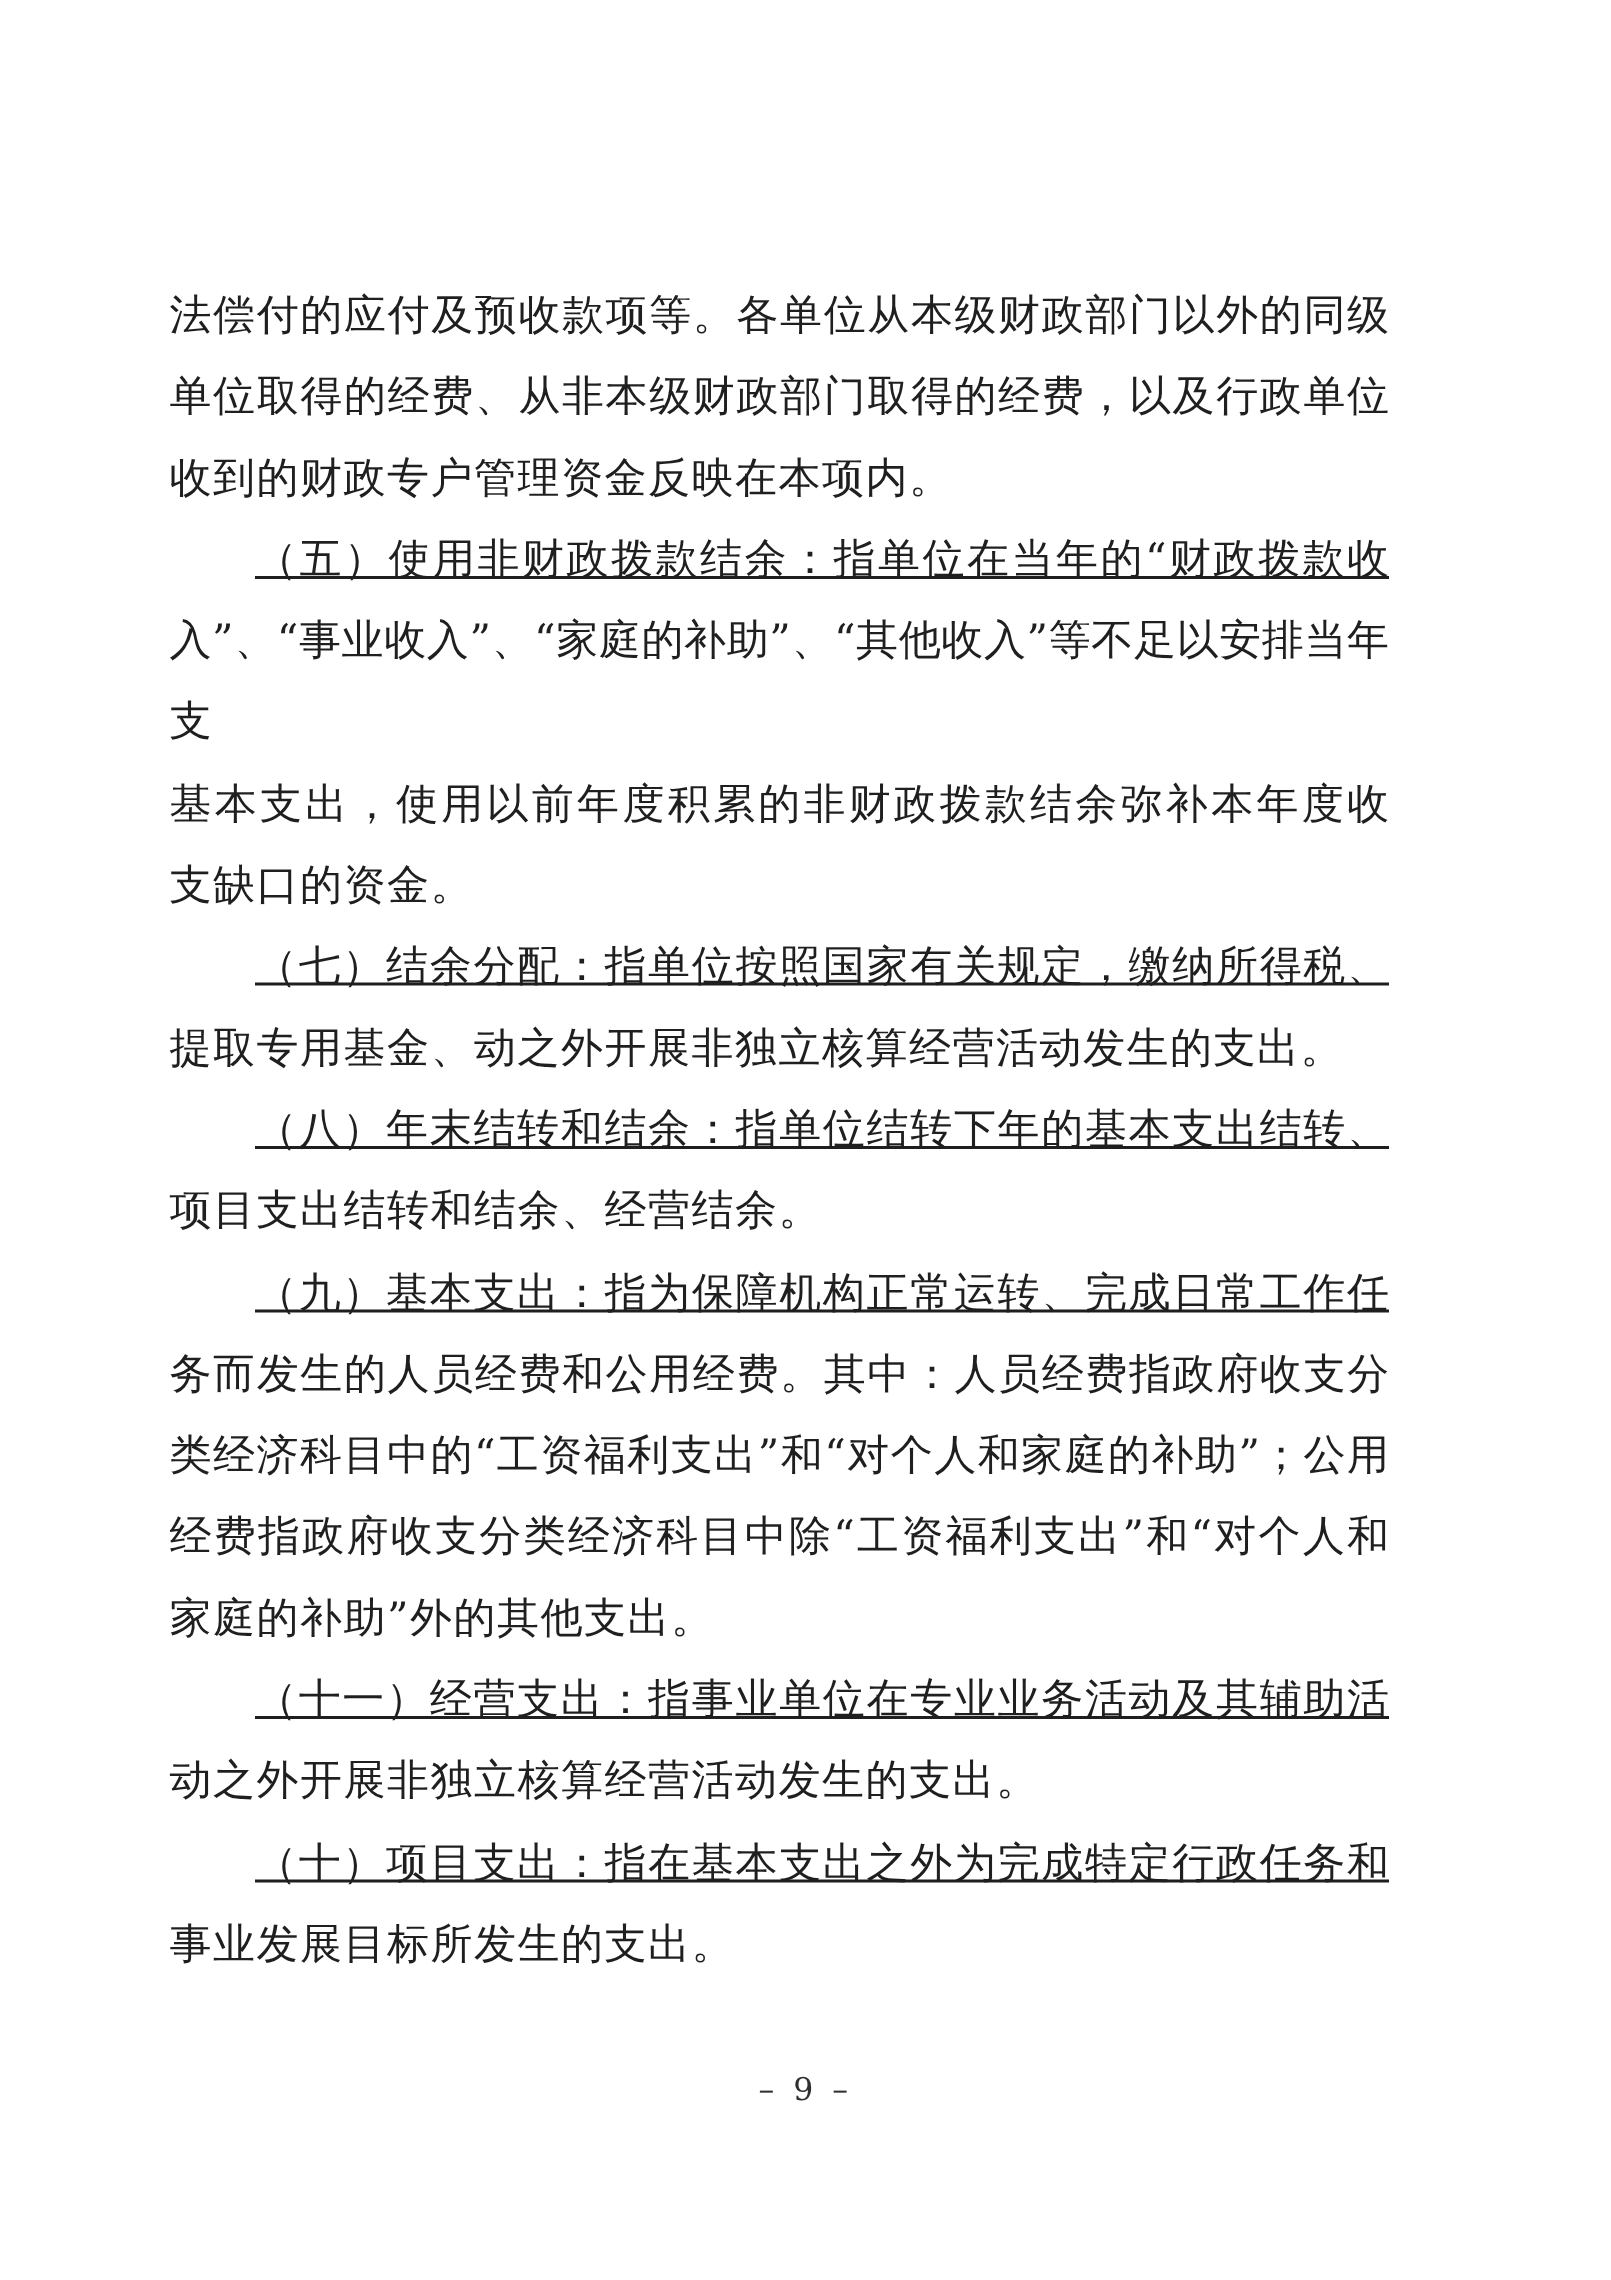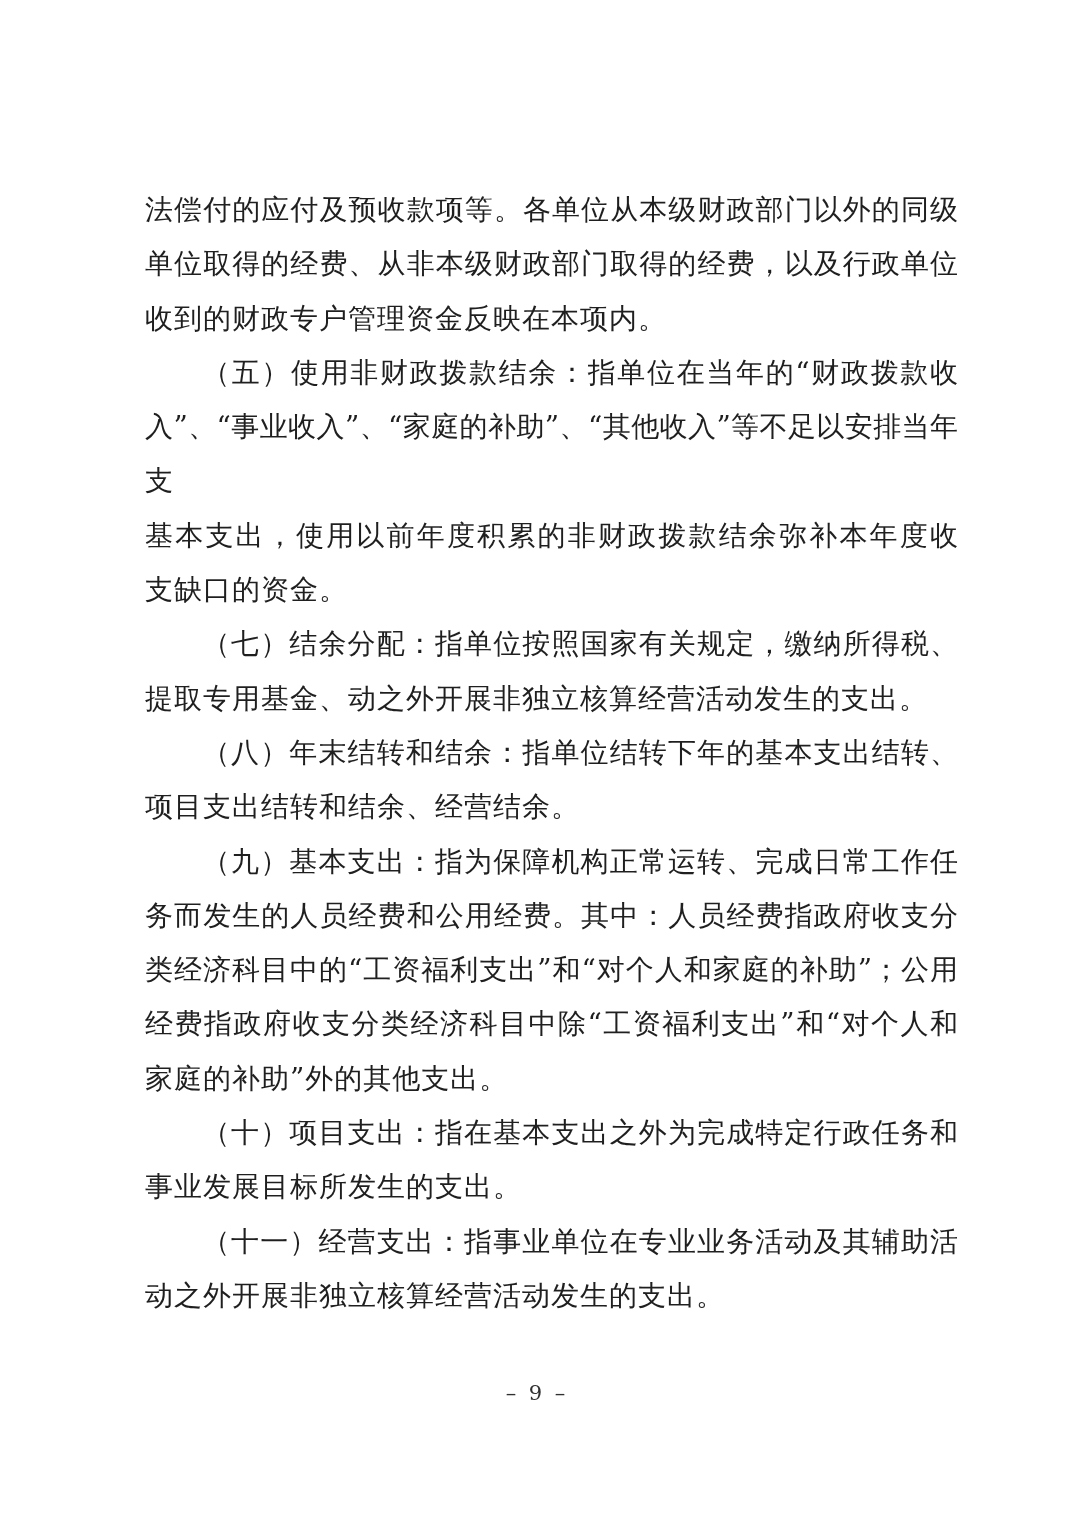--- a/index.html
+++ b/index.html
@@ -15,21 +15,21 @@
     font-family: "DejaVu Serif", serif;
     color: #1f1f1f;
   }
   .page {
     position: absolute;
     inset: 0;
     background: #ffffff;
   }
   .content {
     position: absolute;
-    left: 145px;
+    left: 113px;
     top: 183px;
     width: 813px;
     font-size: 28px;
     line-height: 54.3px;
     font-weight: 400;
   }
   .para { margin: 0; }
   
   .ln {
     text-align: justify;
@@ -38,20 +38,21 @@
     white-space: normal;
   }
   
   .ln.end {
     text-align-last: left;
     letter-spacing: 1px;
   }
   
   .ln.first {
     text-indent: 57px;
+    text-decoration: underline;
   }
   .footer {
     position: absolute;
     left: 0;
     top: 1381px;
     width: 1074px;
     text-align: center;
     font-size: 21px;
     letter-spacing: 3px;
     color: #303030;
@@ -92,26 +93,26 @@
 
     <div class="para">
       <div class="ln first">（九）基本支出：指为保障机构正常运转、完成日常工作任</div>
       <div class="ln">务而发生的人员经费和公用经费。其中：人员经费指政府收支分</div>
       <div class="ln">类经济科目中的“工资福利支出”和“对个人和家庭的补助”；公用</div>
       <div class="ln">经费指政府收支分类经济科目中除“工资福利支出”和“对个人和</div>
       <div class="ln end">家庭的补助”外的其他支出。</div>
     </div>
 
     <div class="para">
-      <div class="ln first">（十）项目支出：指在基本支出之外为完成特定行政任务和</div>
-      <div class="ln end">事业发展目标所发生的支出。</div>
+      <div class="ln first">（十一）经营支出：指事业单位在专业业务活动及其辅助活</div>
+      <div class="ln end">动之外开展非独立核算经营活动发生的支出。</div>
     </div>
 
     <div class="para">
-      <div class="ln first">（十一）经营支出：指事业单位在专业业务活动及其辅助活</div>
-      <div class="ln end">动之外开展非独立核算经营活动发生的支出。</div>
+      <div class="ln first">（十）项目支出：指在基本支出之外为完成特定行政任务和</div>
+      <div class="ln end">事业发展目标所发生的支出。</div>
     </div>
 
   </div>
 
   <div class="footer">– 9 –</div>
 
 </div>
 
 </body></html>

